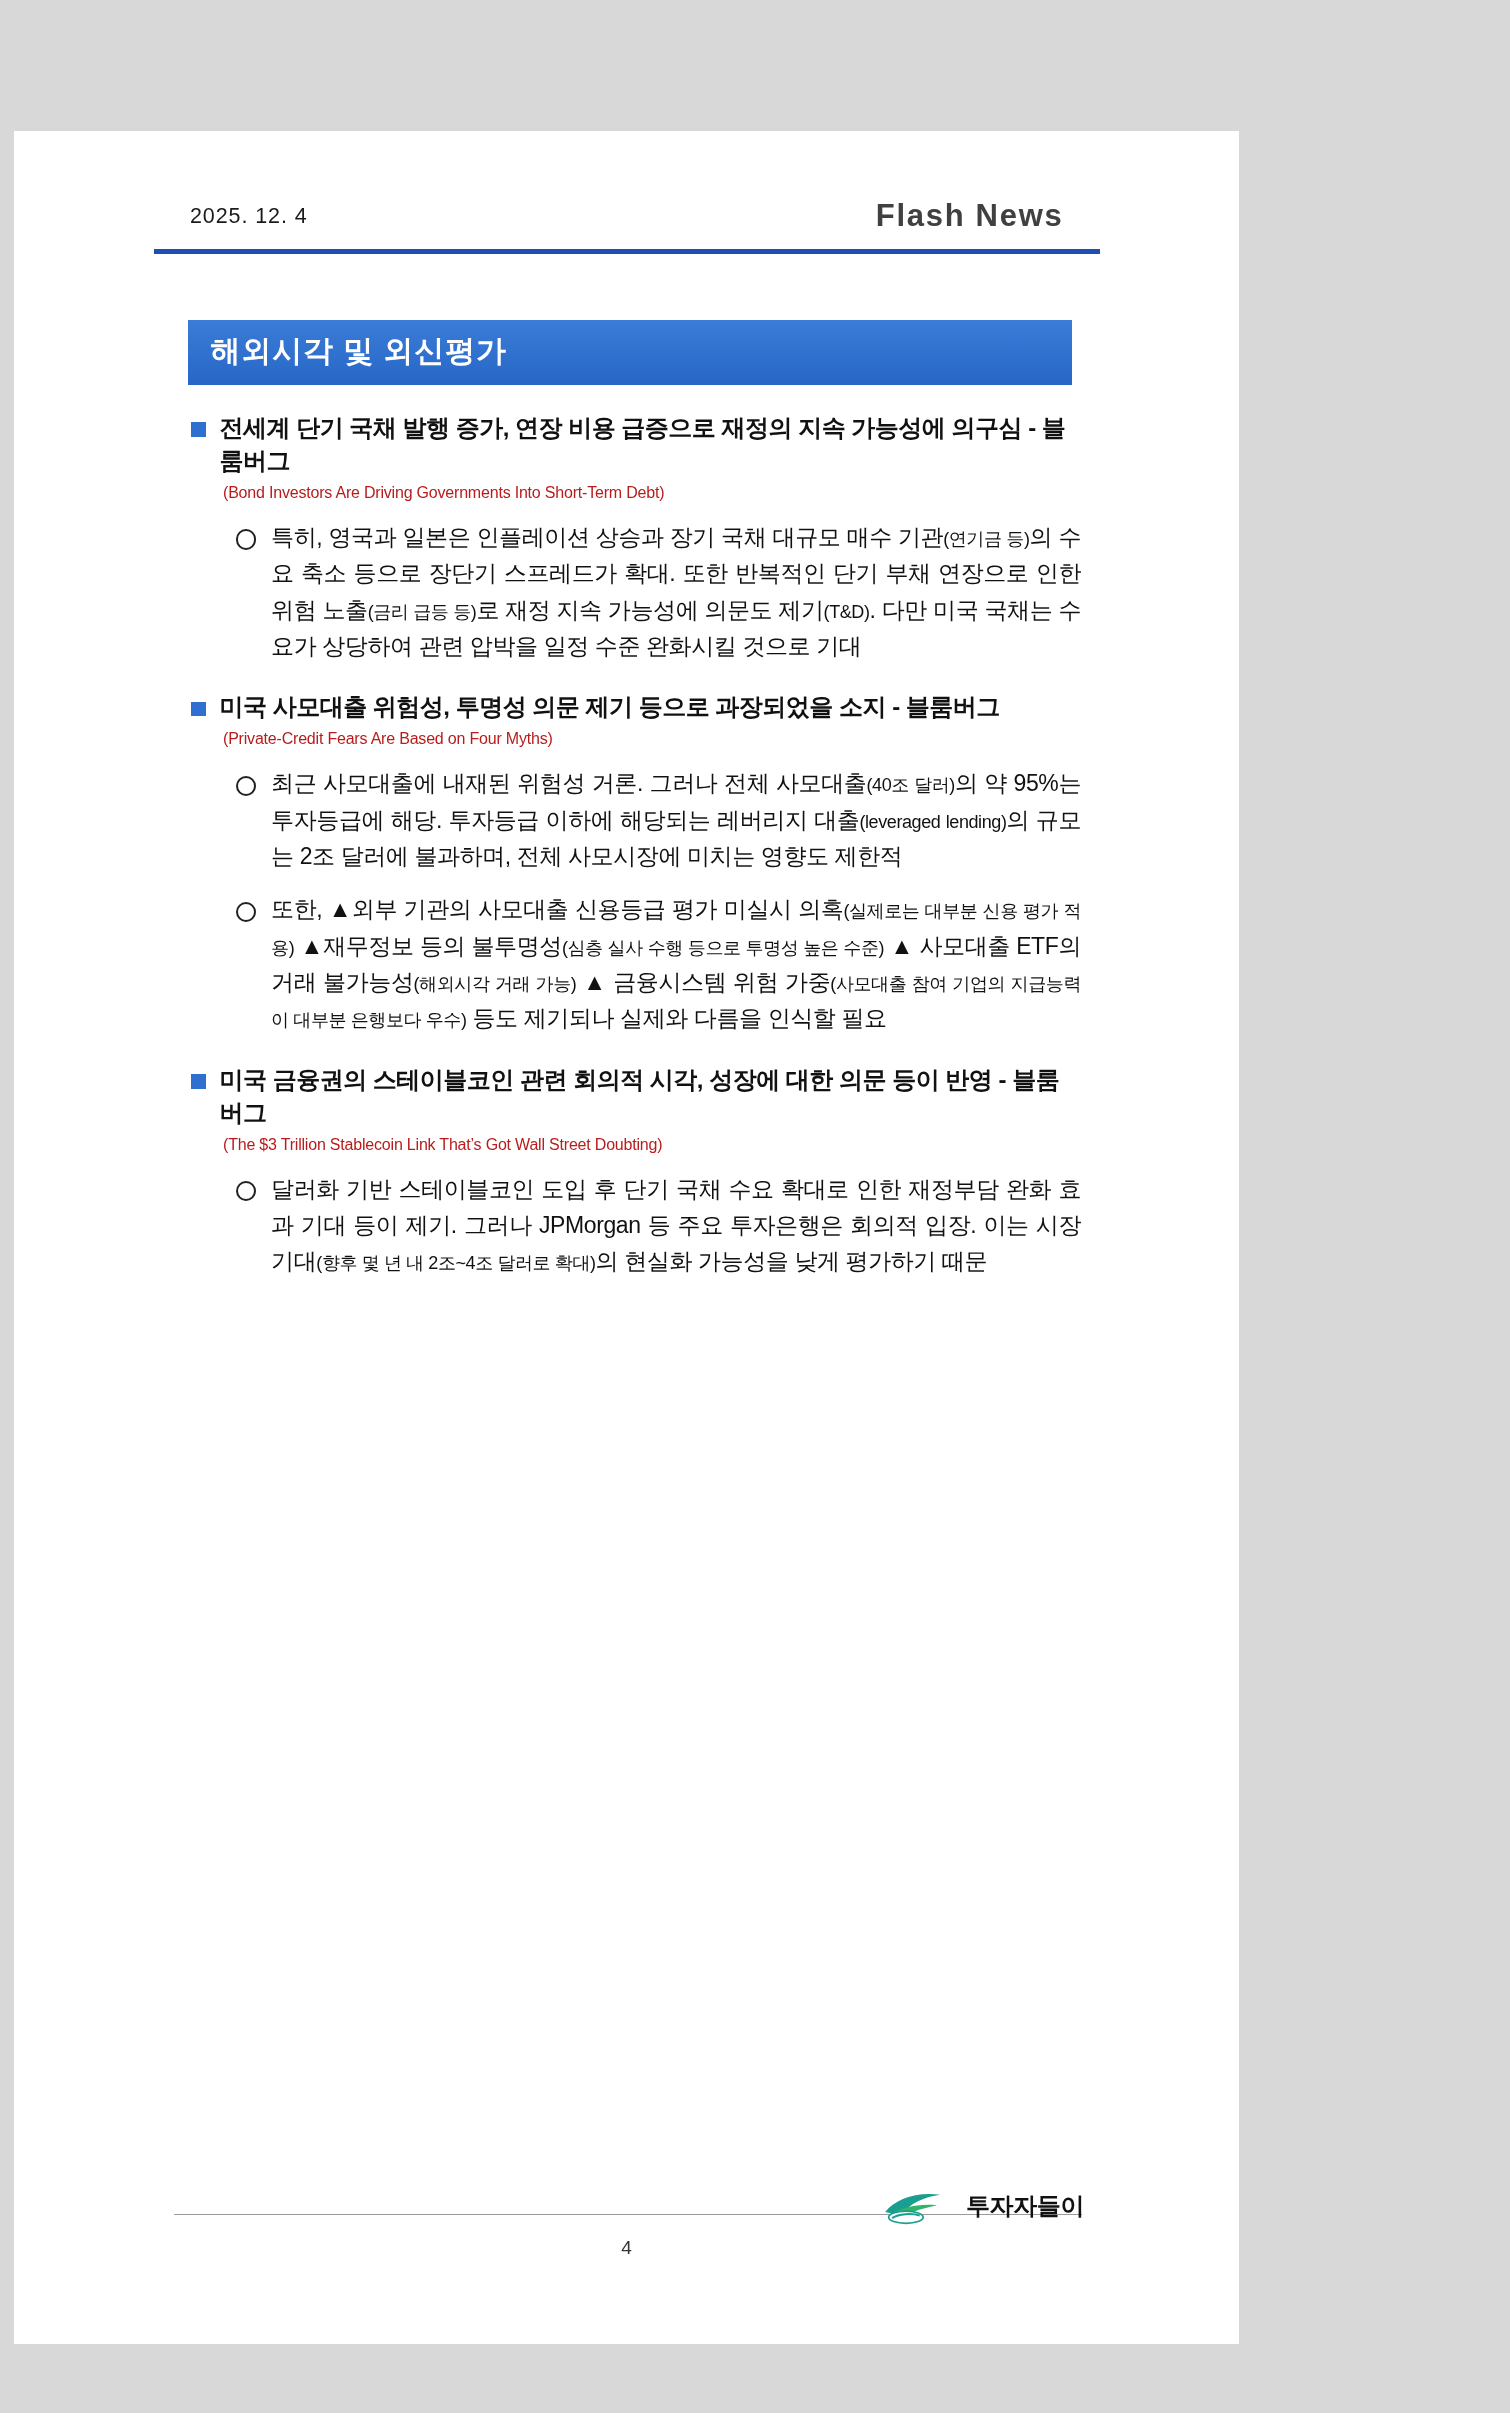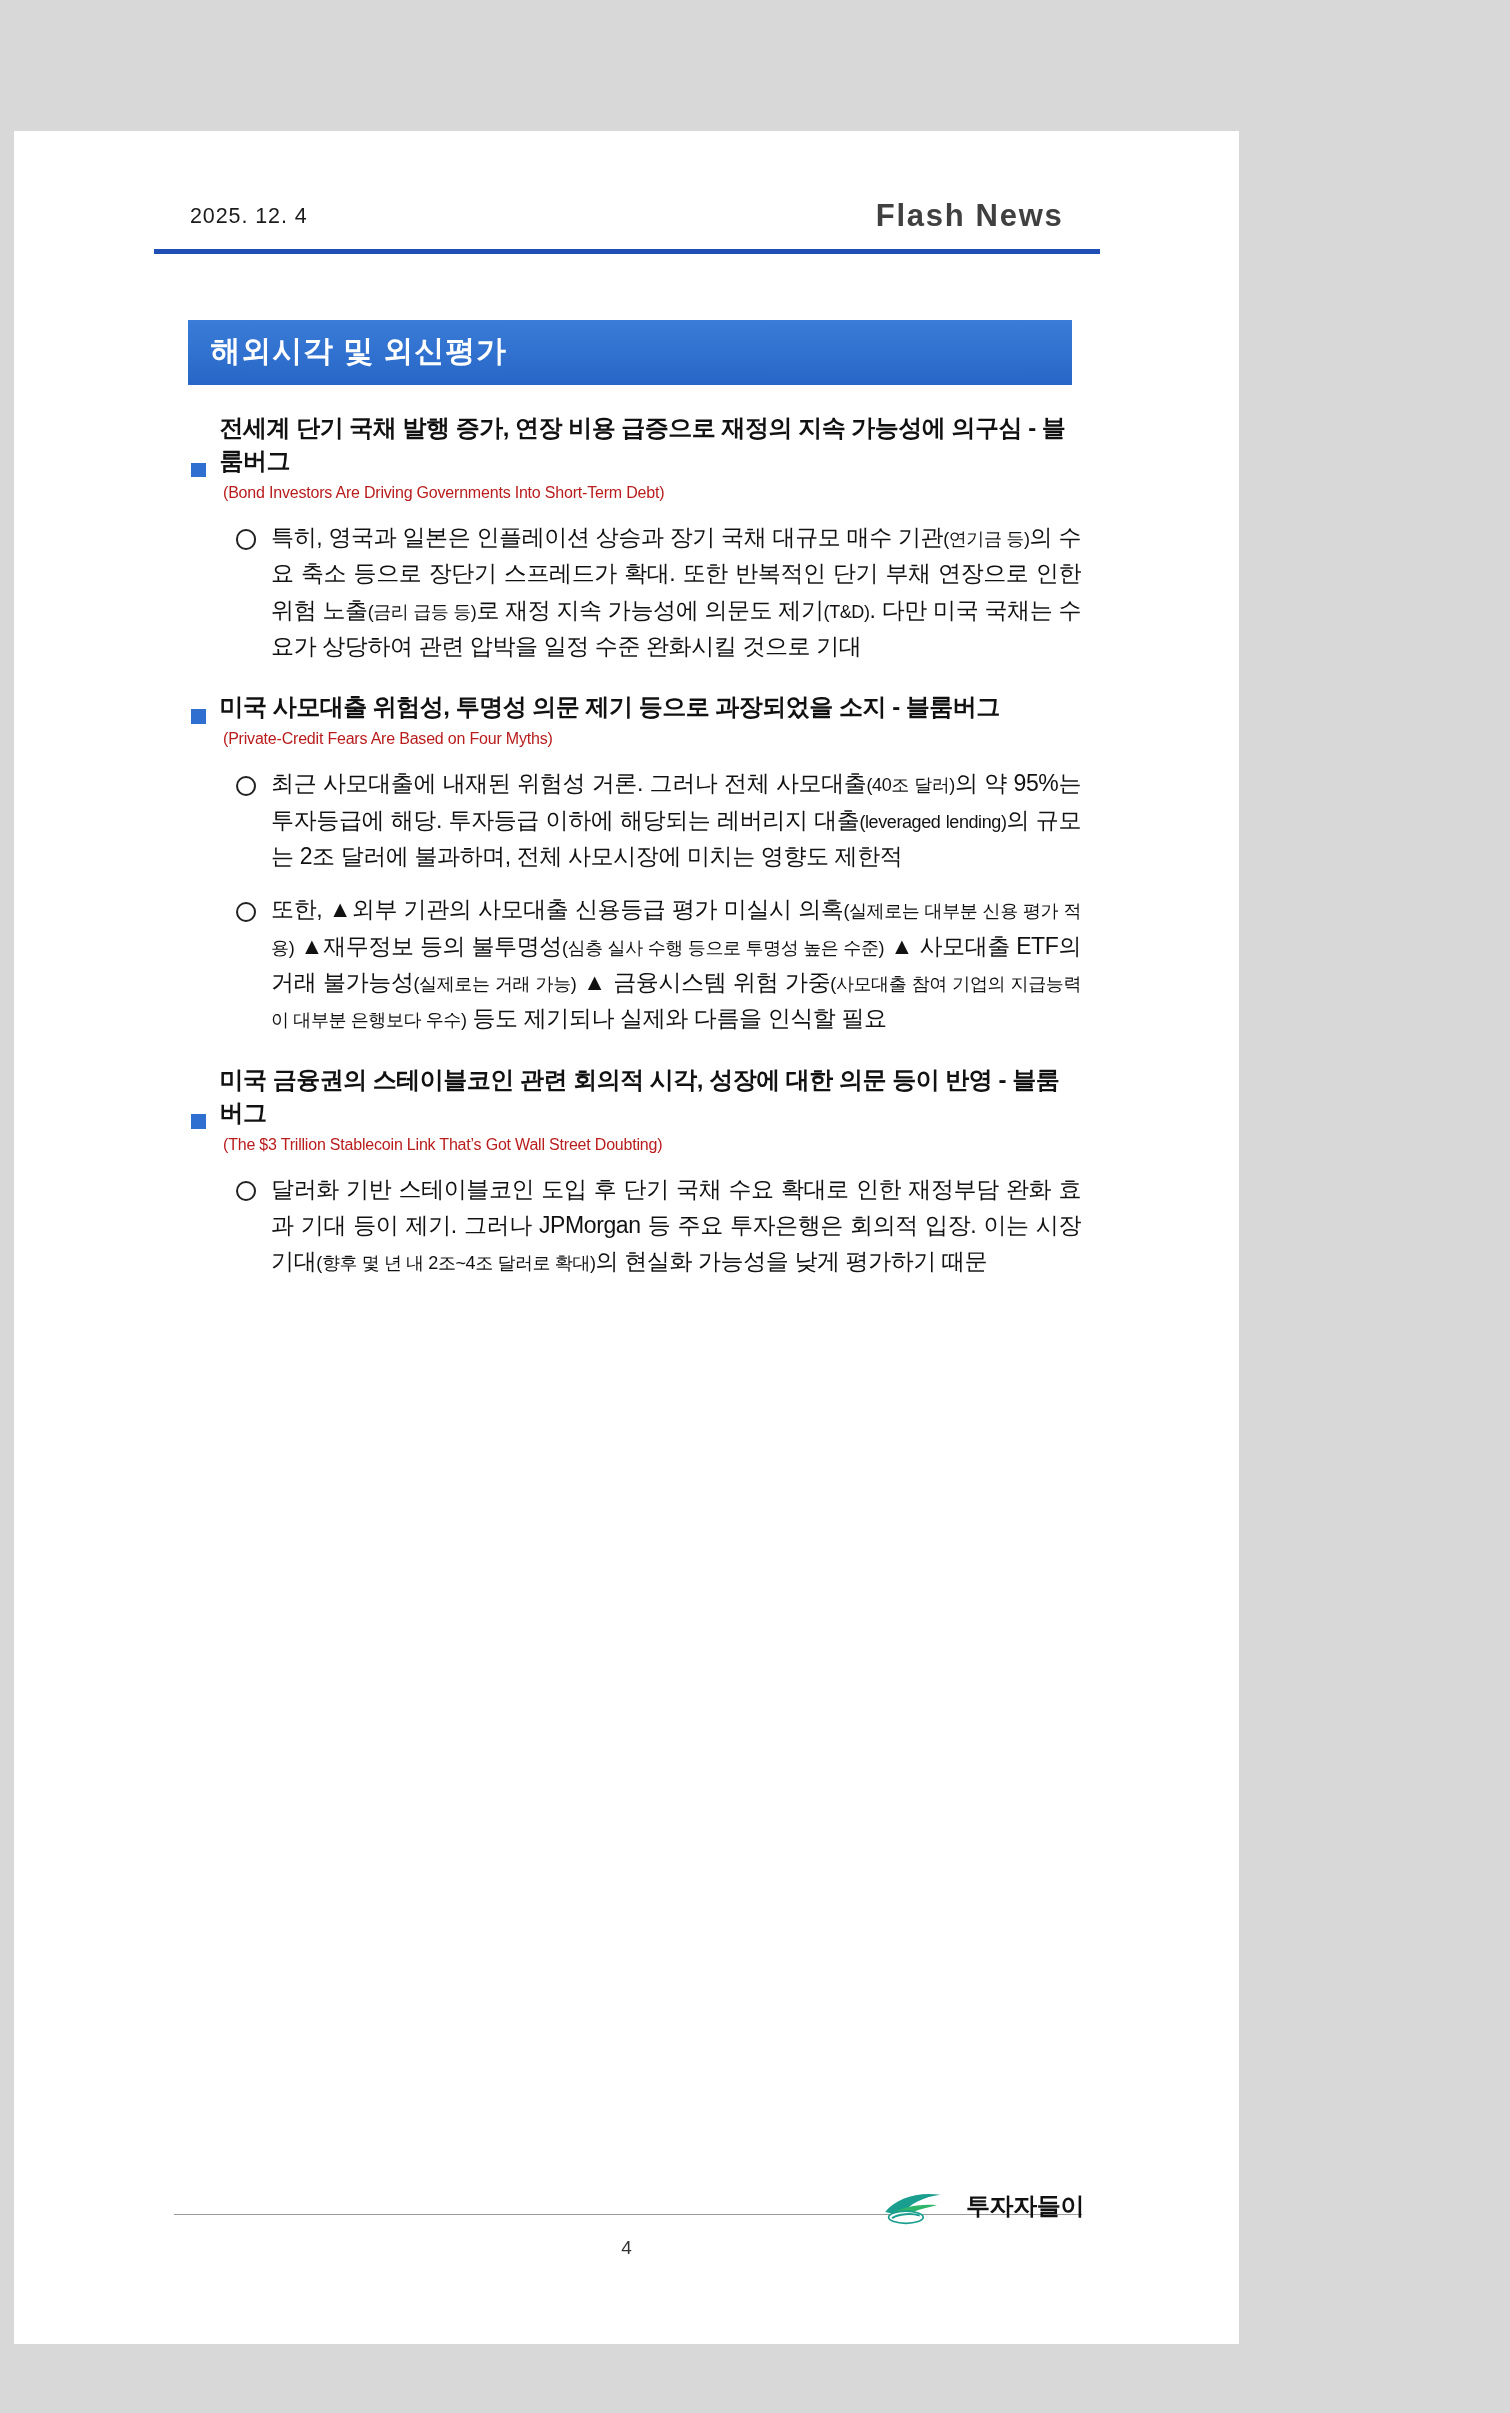--- a/index.html
+++ b/index.html
@@ -89,21 +89,21 @@
   .content {
     margin: 26px 34px 0 53px;
     color: #111111;
   }
   .block { margin-top: 26px; }
   .block:first-child { margin-top: 15.5px; }
 
   
   .h1-row {
     display: flex;
-    align-items: flex-end;
+    align-items: flex-start;
   }
   .sq {
     flex: 0 0 auto;
     width: 14.7px;
     height: 14.7px;
     background: #2f6fd0;
     margin: 11.2px 13.8px 0 0;
   }
   .h1-text {
     font-size: 24px;
@@ -220,21 +220,21 @@
         <div class="sq"></div>
         <div class="h1-text">미국 사모대출 위험성, 투명성 의문 제기 등으로 과장되었을 소지 - 블룸버그</div>
       </div>
       <div class="eng-line">(Private-Credit Fears Are Based on Four Myths)</div>
       <div class="h2-row">
         <div class="circ"></div>
         <div class="h2-text">최근 사모대출에 내재된 위험성 거론. 그러나 전체 사모대출<span class="sm">(40조 달러)</span>의 약 95%는 투자등급에 해당. 투자등급 이하에 해당되는 레버리지 대출<span class="sm">(leveraged lending)</span>의 규모는 2조 달러에 불과하며, 전체 사모시장에 미치는 영향도 제한적</div>
       </div>
       <div class="h2-row">
         <div class="circ"></div>
-        <div class="h2-text">또한, ▲외부 기관의 사모대출 신용등급 평가 미실시 의혹<span class="sm">(실제로는 대부분 신용 평가 적용)</span> ▲재무정보 등의 불투명성<span class="sm">(심층 실사 수행 등으로 투명성 높은 수준)</span> ▲ 사모대출 ETF의 거래 불가능성<span class="sm">(실제로는 거래 가능)</span> ▲ 금융시스템 위험 가중<span class="sm">(사모대출 참여 기업의 지급능력이 대부분 은행보다 우수)</span> 등도 제기되나 실제와 다름을 인식할 필요</div>
+        <div class="h2-text">또한, ▲외부 기관의 사모대출 신용등급 평가 미실시 의혹<span class="sm">(실제로는 대부분 신용 평가 적용)</span> ▲재무정보 등의 불투명성<span class="sm">(심층 실사 수행 등으로 투명성 높은 수준)</span> ▲ 사모대출 ETF의 거래 불가능성<span class="sm">(해외시각 거래 가능)</span> ▲ 금융시스템 위험 가중<span class="sm">(사모대출 참여 기업의 지급능력이 대부분 은행보다 우수)</span> 등도 제기되나 실제와 다름을 인식할 필요</div>
       </div>
     </div>
 
     <div class="block">
       <div class="h1-row">
         <div class="sq"></div>
         <div class="h1-text">미국 금융권의 스테이블코인 관련 회의적 시각, 성장에 대한 의문 등이 반영 - 블룸버그</div>
       </div>
       <div class="eng-line">(The $3 Trillion Stablecoin Link That’s Got Wall Street Doubting)</div>
       <div class="h2-row">

